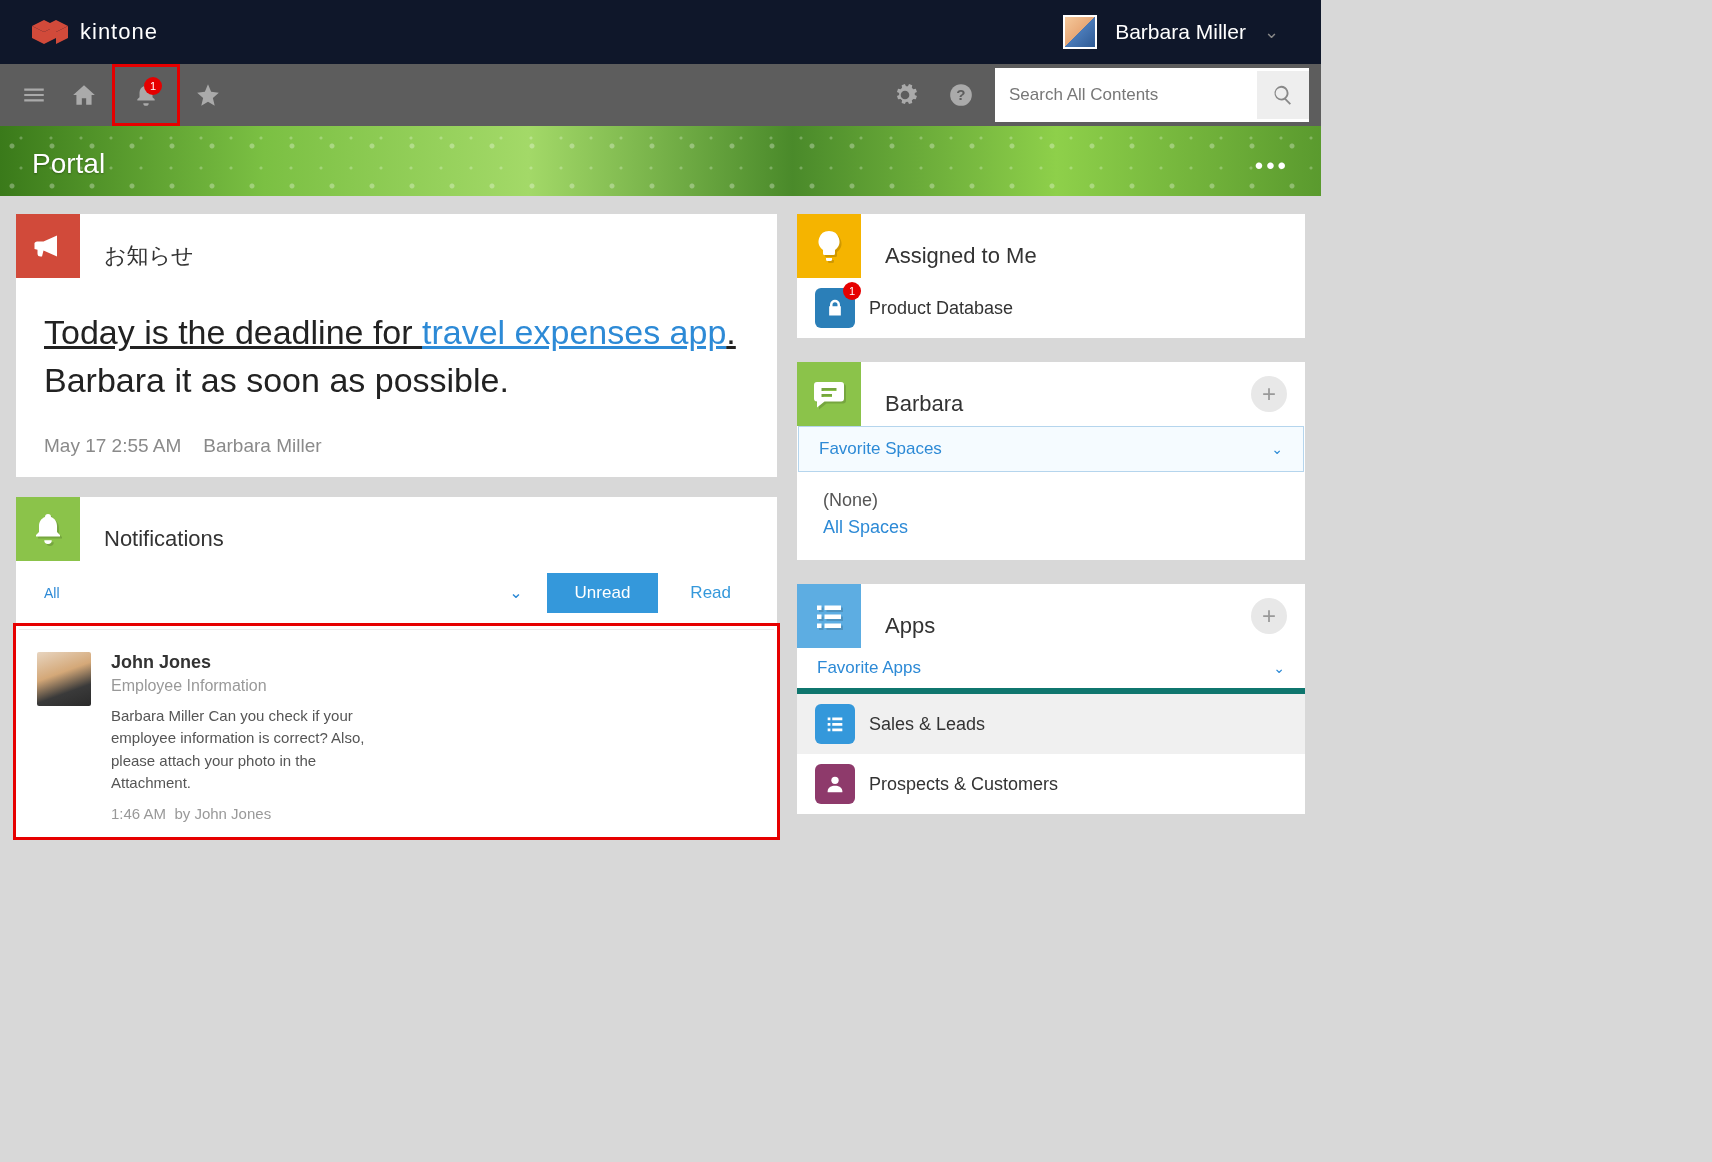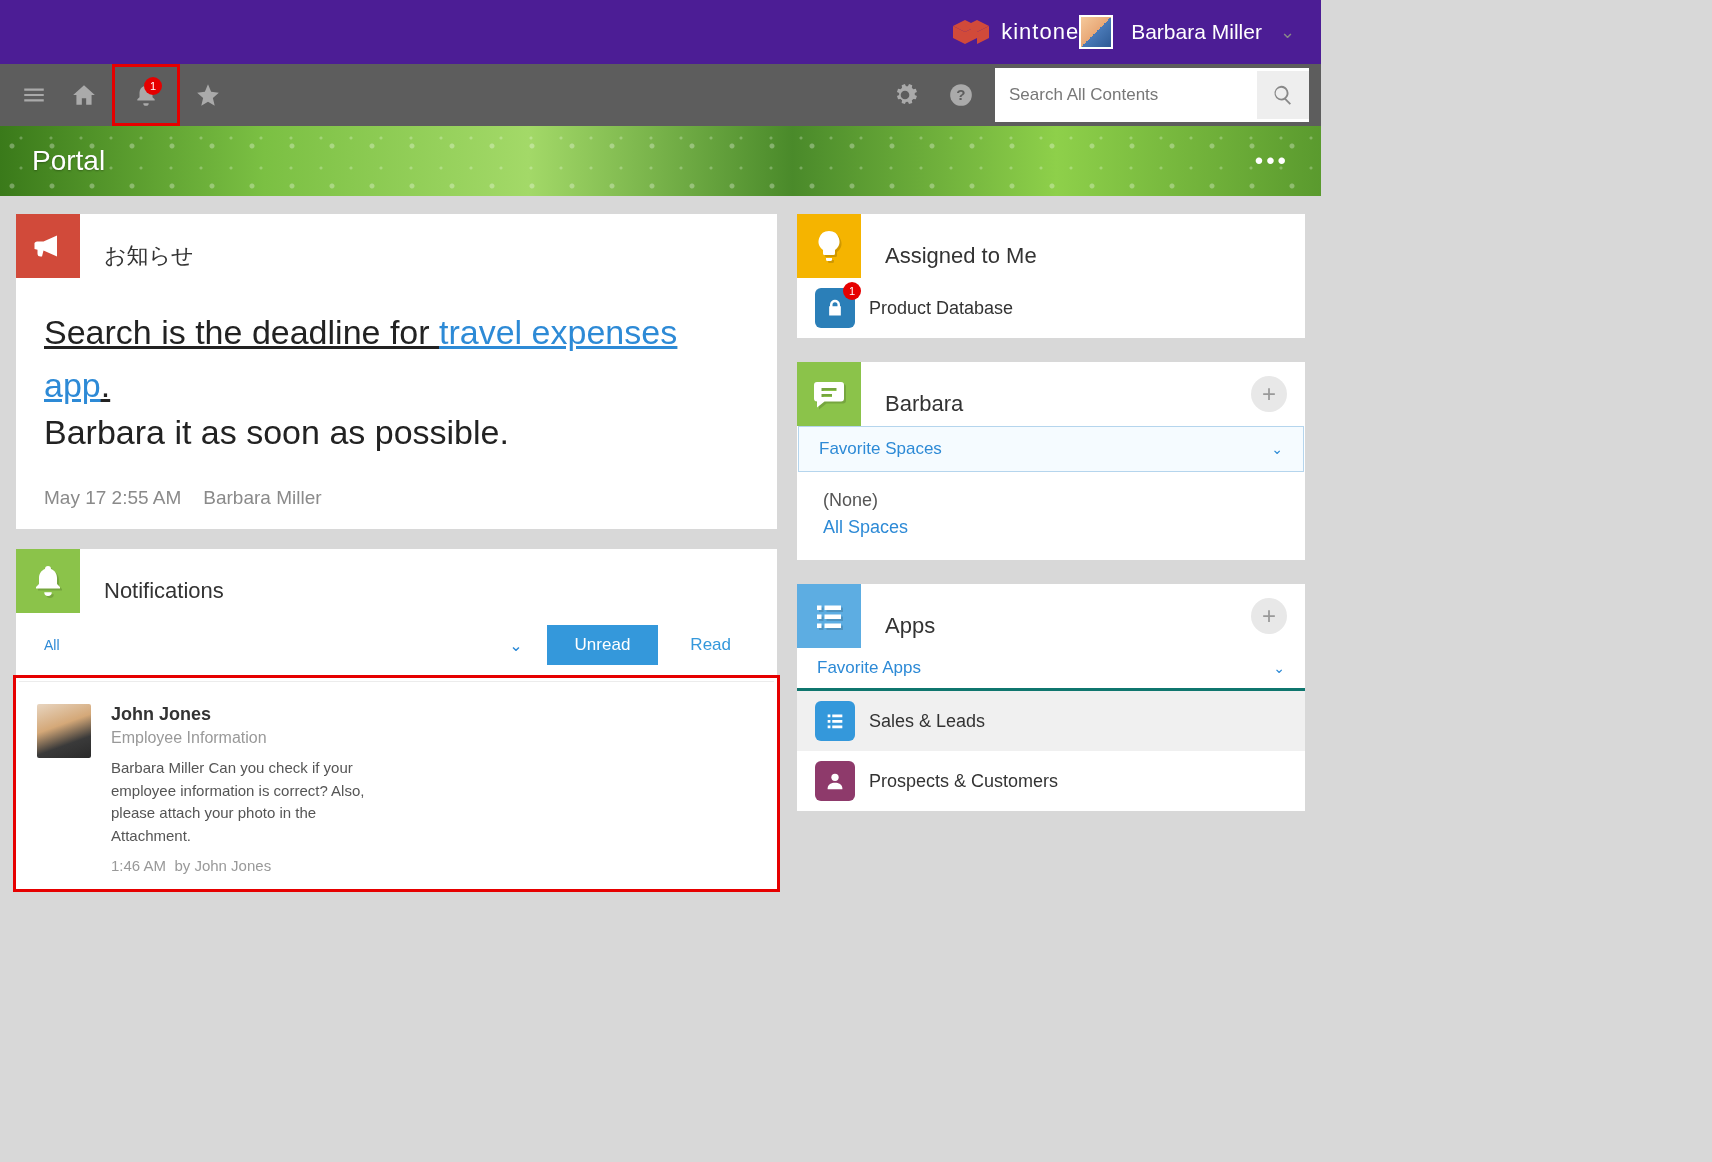--- a/index.html
+++ b/index.html
@@ -1,40 +1,40 @@
 <!DOCTYPE html>
 <html><head>
 <meta charset="utf-8">
 <style>
 * { margin: 0; padding: 0; box-sizing: border-box; }
 body { font-family: -apple-system, "Helvetica Neue", Arial, sans-serif; background: #d8d8d8; width: 1321px; }
 
 
-.topbar { background: #4c1d95; height: 64px; display: flex; align-items: center; padding: 0 16px; justify-content: flex-end; }
+.topbar { background: #0f172a; height: 64px; display: flex; align-items: center; padding: 0 32px; justify-content: space-between; }
 .brand { display: flex; align-items: center; gap: 12px; }
 .brand-name { color: #fff; font-size: 22px; font-weight: 400; letter-spacing: 1px; }
 .user-area { display: flex; align-items: center; gap: 18px; color: #fff; font-size: 21px; padding-right: 10px; }
 .avatar-top { width: 34px; height: 34px; background: linear-gradient(135deg,#f5c99b 0%,#e8a877 50%,#4a7ab8 50%,#2e5a94 100%); border: 2px solid #fff; }
 .chevron-down { color: #888; font-size: 18px; }
 
 
 .navbar { background: #5d5d5d; height: 62px; display: flex; align-items: center; padding: 0 12px; justify-content: space-between; }
 .nav-left { display: flex; align-items: center; gap: 6px; }
 .nav-icon { width: 44px; height: 44px; display: flex; align-items: center; justify-content: center; color: #aaa; font-size: 26px; cursor: pointer; position: relative; }
 .nav-icon svg { width: 26px; height: 26px; fill: #aaa; }
 .bell-highlight { border: 3px solid #e60000; width: 68px; height: 62px; display: flex; align-items: center; justify-content: center; }
 .bell-badge { position: absolute; top: 4px; right: 6px; background: #e60000; color: #fff; width: 18px; height: 18px; border-radius: 50%; font-size: 11px; display: flex; align-items: center; justify-content: center; }
 .nav-right { display: flex; align-items: center; gap: 12px; }
 .search-wrap { display: flex; align-items: center; background: #fff; height: 54px; }
 .search-input { border: none; height: 48px; width: 262px; padding: 0 14px; font-size: 17px; outline: none; color: #333; }
 .search-input::placeholder { color: #777; }
 .search-btn { width: 52px; height: 48px; background: #eee; display: flex; align-items: center; justify-content: center; color: #888; font-size: 22px; }
 
 
-.banner { height: 70px; background: linear-gradient(90deg,#3a7a1a 0%,#7bc043 20%,#a3d968 40%,#4a8a2a 60%,#8ed04a 80%,#5a9a2e 100%); display: flex; align-items: center; padding: 0 32px; position: relative; justify-content: space-between; }
+.banner { height: 70px; background: linear-gradient(90deg,#3a7a1a 0%,#7bc043 20%,#a3d968 40%,#4a8a2a 60%,#8ed04a 80%,#5a9a2e 100%); display: flex; align-items: flex-end; padding: 16px 32px; position: relative; justify-content: space-between; }
 .banner::before { content:''; position:absolute; inset:0; background: radial-gradient(circle at 30% 50%, rgba(255,255,255,0.3) 2px, transparent 3px), radial-gradient(circle at 70% 40%, rgba(255,255,255,0.25) 1px, transparent 2px); background-size: 40px 40px, 30px 30px; }
 .banner-title { color: #fff; font-size: 28px; font-weight: 300; position: relative; text-shadow: 0 1px 2px rgba(0,0,0,0.3); }
 .banner-more { color: #fff; font-size: 24px; letter-spacing: 3px; position: relative; cursor: pointer; }
 
 
 .main { display: flex; gap: 20px; padding: 18px 16px; align-items: flex-start; }
 .col-left { flex: 1; min-width: 0; }
 .col-right { width: 508px; display: flex; flex-direction: column; gap: 24px; }
 
 
@@ -82,21 +82,21 @@
 .row-label { font-size: 18px; color: #333; }
 
 .dropdown-bar { border: 1px solid #b5d5ed; background: #f5fbff; padding: 12px 20px; display: flex; justify-content: space-between; align-items: center; cursor: pointer; margin: 0 1px; }
 .dropdown-label { color: #2d8ad6; font-size: 17px; }
 .dropdown-chev { color: #2d8ad6; font-size: 14px; }
 
 .spaces-body { padding: 18px 26px 22px 26px; }
 .none-text { color: #555; font-size: 18px; }
 .all-link { color: #2d8ad6; font-size: 18px; margin-top: 6px; display: block; cursor: pointer; }
 
-.apps-dropdown { background: #fff; padding: 10px 20px; display: flex; justify-content: space-between; align-items: center; cursor: pointer; border-bottom: 3px solid #0f766e; }
+.apps-dropdown { background: #fff; padding: 10px 20px; display: flex; justify-content: space-between; align-items: center; cursor: pointer; border-bottom: 6px solid #0f766e; }
 
 
 .megaphone-svg { width: 36px; height: 36px; fill: #fff; }
 .bell-svg { width: 36px; height: 36px; fill: #fff; filter: drop-shadow(2px 2px 0 rgba(0,0,0,0.15)); }
 .bulb-svg { width: 36px; height: 36px; fill: #fff; filter: drop-shadow(2px 2px 0 rgba(0,0,0,0.15)); }
 .bubble-svg { width: 36px; height: 36px; fill: #fff; filter: drop-shadow(2px 2px 0 rgba(0,0,0,0.15)); }
 .list-svg { width: 36px; height: 36px; fill: #fff; filter: drop-shadow(2px 2px 0 rgba(0,0,0,0.15)); }
 </style>
 </head>
 <body>
@@ -182,21 +182,21 @@
       <div class="widget-header">
         <div class="widget-icon ann-icon">
           <svg class="megaphone-svg" viewBox="0 0 24 24">
               <path d="M3 10v4l2 .5V17a2 2 0 002 2h1l1-4 9 4V5L9 9H5a2 2 0 00-2 1z"></path>
             </svg>
         </div>
         <div class="widget-title">お知らせ</div>
       </div>
       <div class="ann-body">
         <div class="ann-headline">
-          <span>Search is the deadline for </span><a href="#">travel expenses app</a><span>.</span>
+          <span>Today is the deadline for </span><a href="#">travel expenses app</a><span>.</span>
         </div>
         <div class="ann-sub">Barbara it as soon as possible.</div>
       </div>
       <div class="ann-meta">
         <span>May 17 2:55 AM</span>
         <span>Barbara Miller</span>
       </div>
     </div>
 
     <div class="widget notif-widget">

